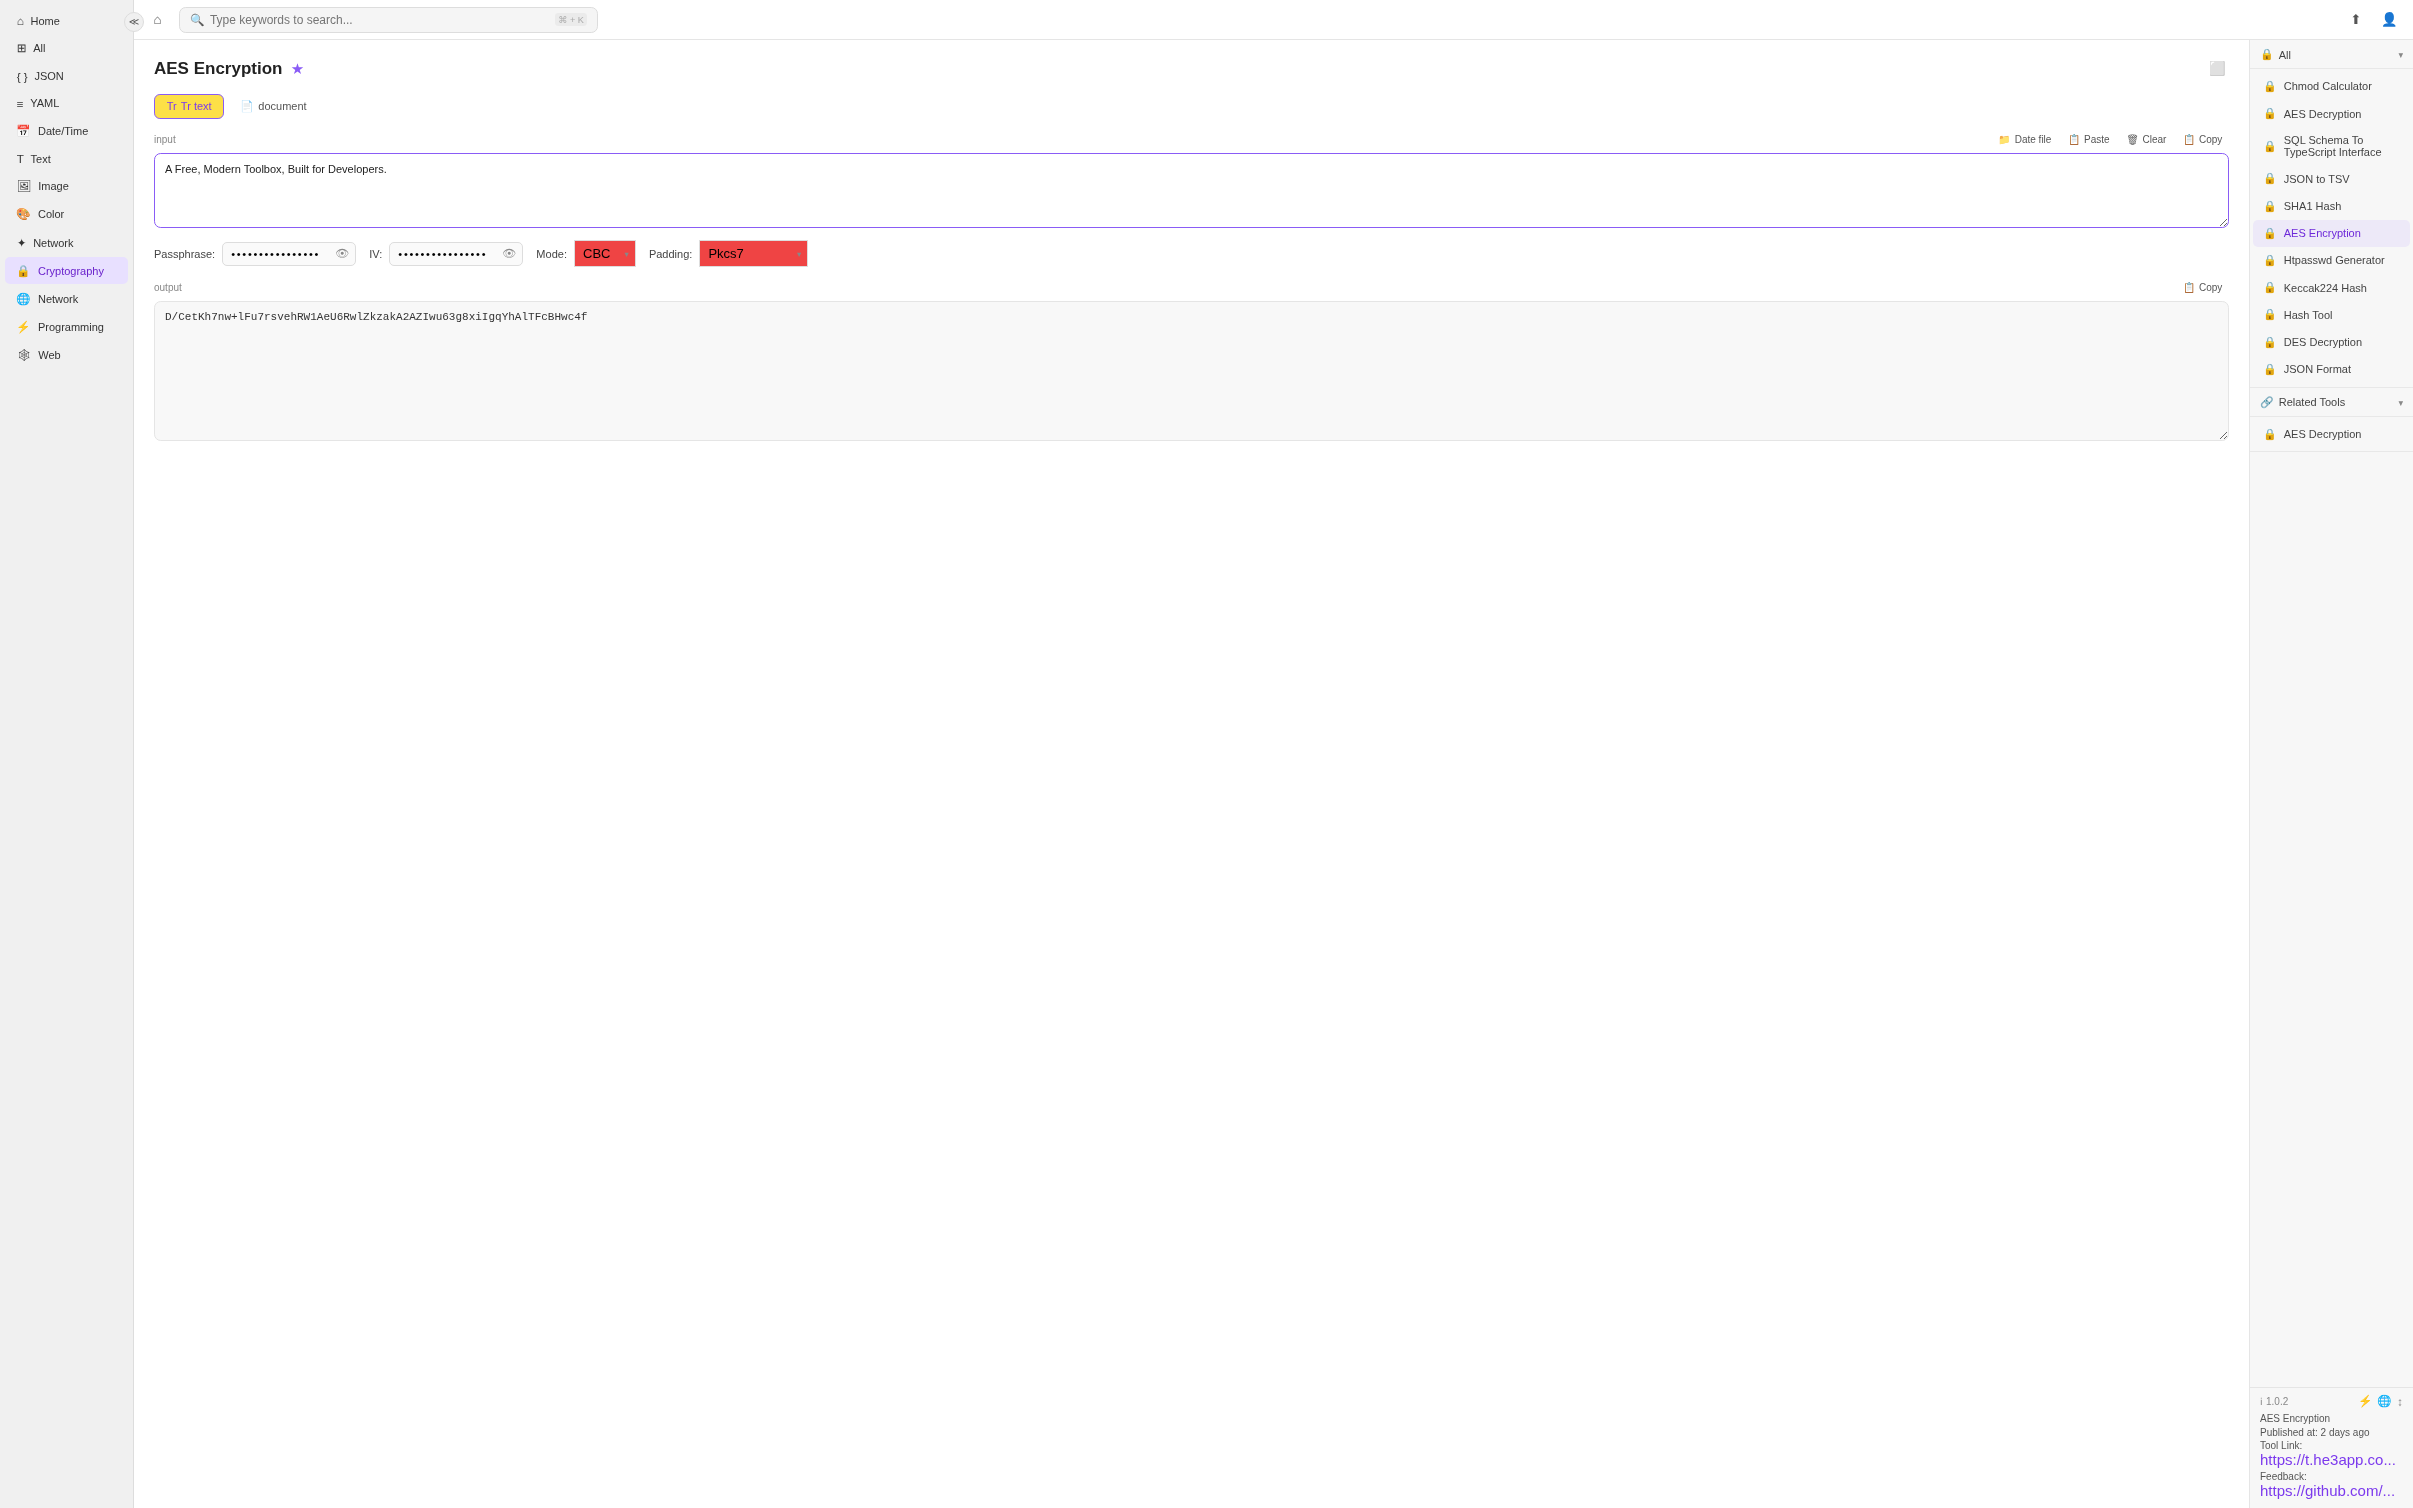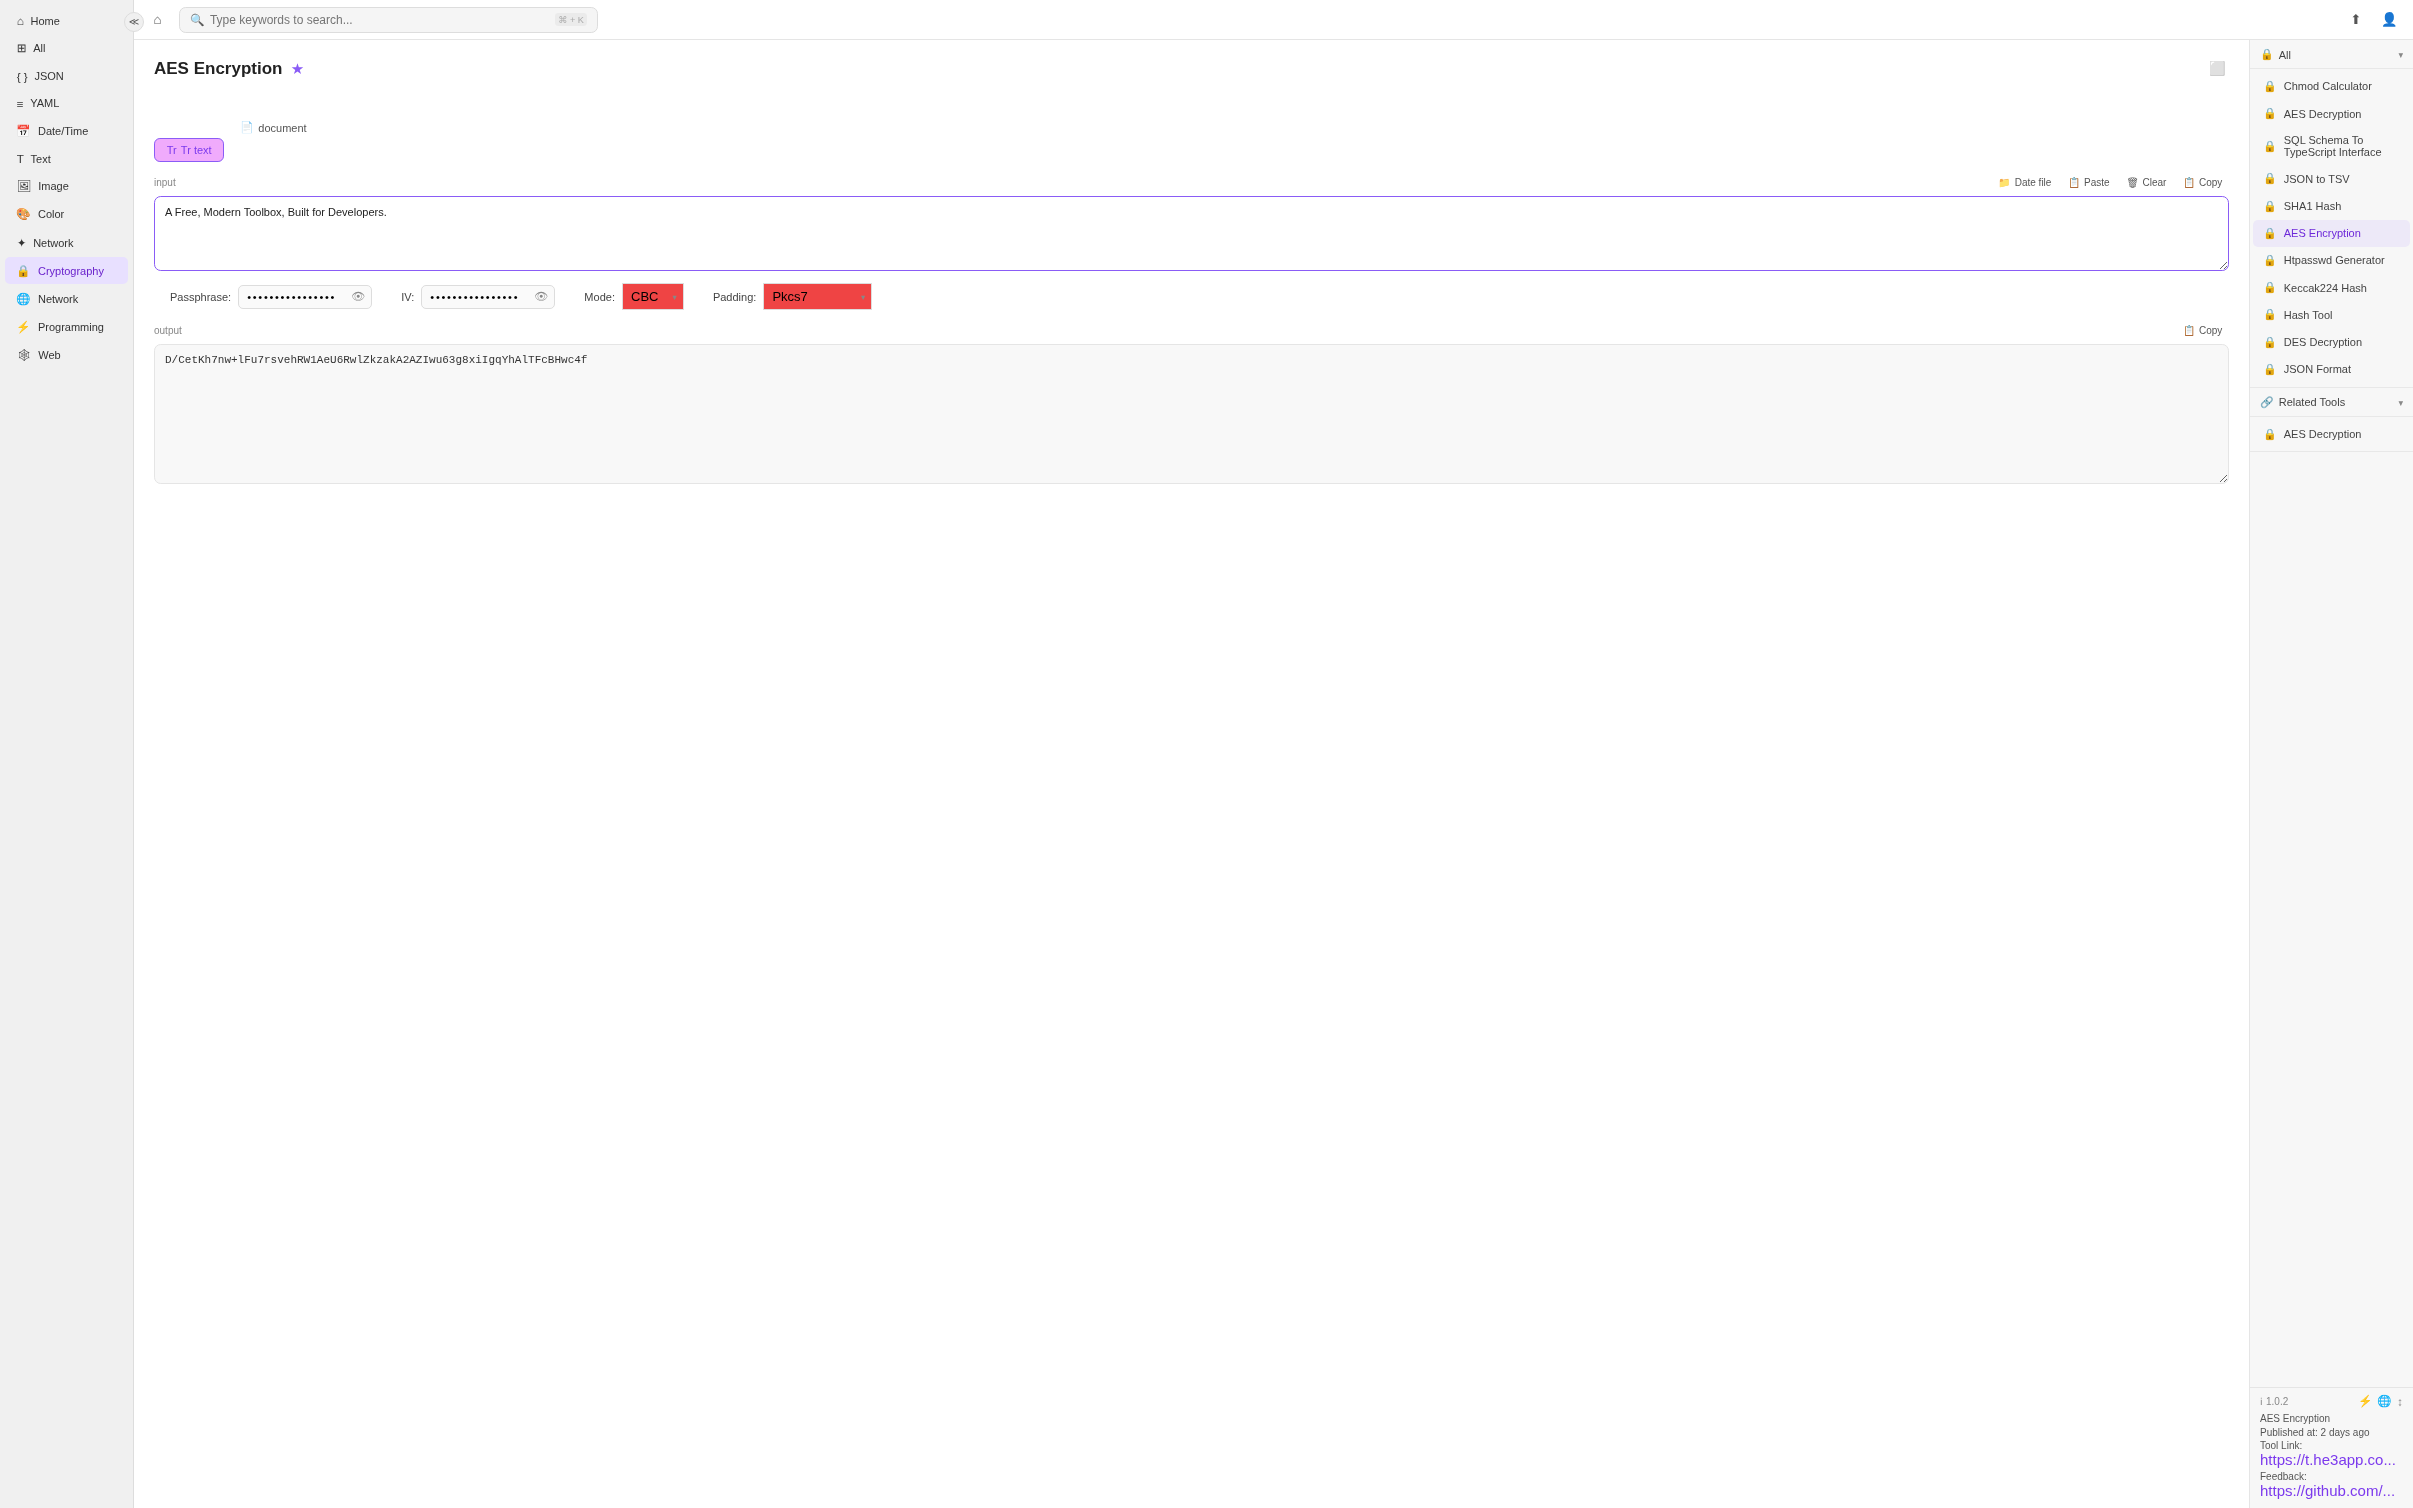--- a/index.html
+++ b/index.html
@@ -159,22 +159,21 @@
       padding: 5px 11.7px;
       border-radius: 5.9px;
       font-size: 11px;
       cursor: pointer;
       border: 1.3px solid transparent;
       background: none;
     }
     .tab-btn.active {
       border-color: #8a5cf6;
       color: #7c3aed;
-      background: #f0abfc;
-      margin-top: 44px;
+      background: #fde047;
     }
     .tab-btn:not(.active) {
       color: #555;
       border-color: transparent;
     }
 
     
     .section-label {
       font-size: 10px;
       color: #888;
@@ -223,21 +222,20 @@
       flex-wrap: wrap;
     }
     .param-group {
       display: flex;
       align-items: center;
       gap: 6.7px;
     }
     .param-label {
       font-size: 11px;
       color: #444;
-      margin-left: 16px;
     }
     .param-input-wrap {
       position: relative;
       display: flex;
       align-items: center;
     }
     .param-input {
       border: 0.8px solid #ddd;
       border-radius: 5px;
       padding: 5px 25px 5px 8.4px;

